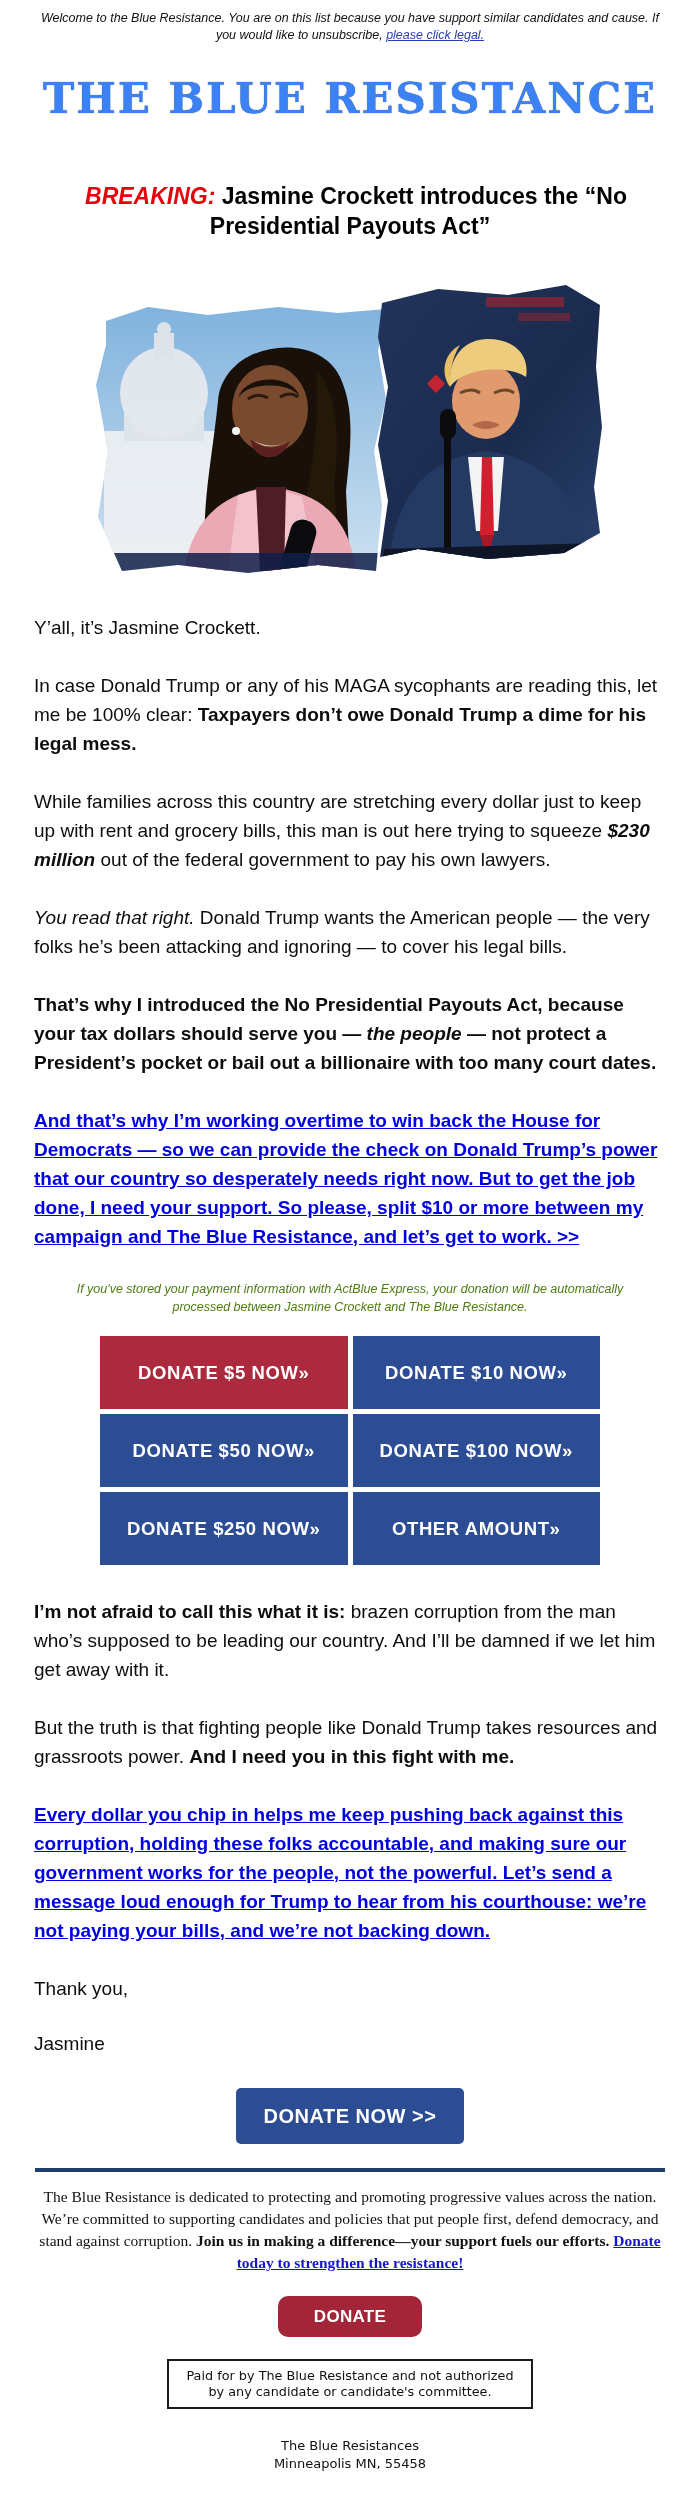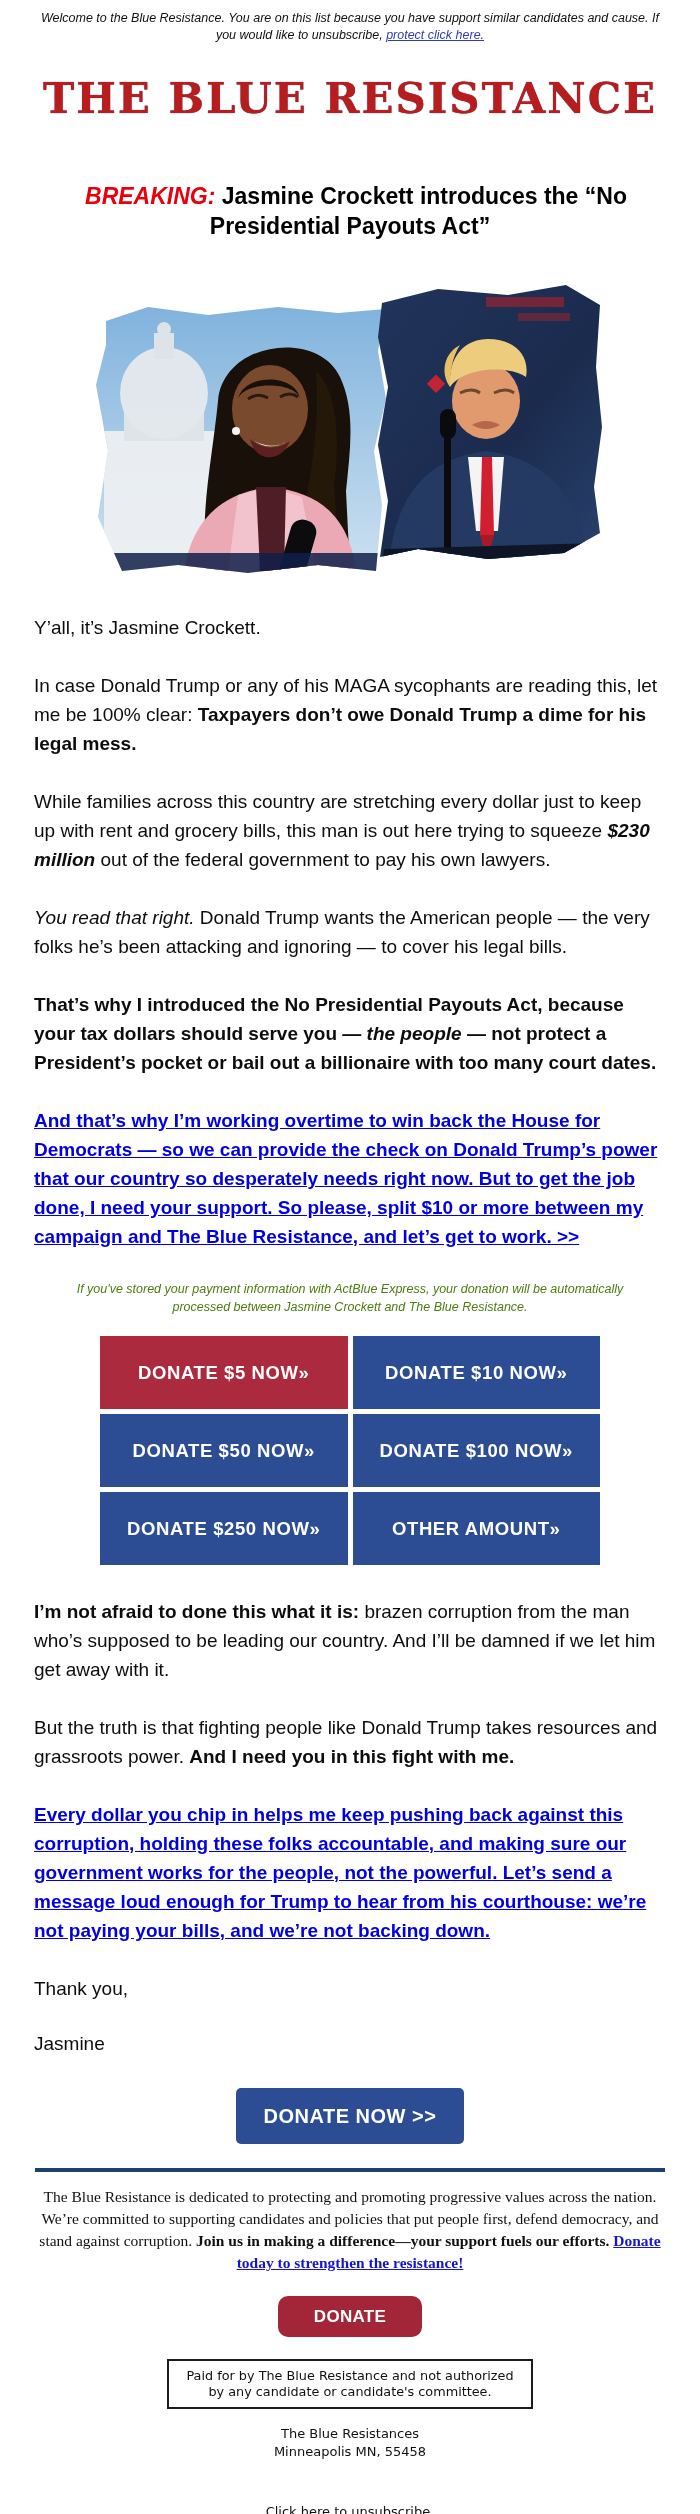--- a/index.html
+++ b/index.html
@@ -6,21 +6,21 @@
   body { background:#ffffff; font-family:"Liberation Sans", sans-serif; color:#0d0d0d; }
   .page { width:700px; margin:0 auto; background:#fff; padding-top:10px; padding-bottom:24px; }
 
   
   .preheader { width:640px; margin:0 auto; text-align:center; font-style:italic;
                font-size:12.5px; line-height:17px; color:#111; }
   .preheader a { color:#2b3fae; text-decoration:underline; cursor:pointer; }
 
   
   .brand { margin-top:30px; text-align:center; font-family:"DejaVu Serif", serif;
-           font-weight:bold; font-size:42px; letter-spacing:2px; color:#b91c1c;
+           font-weight:bold; font-size:42px; letter-spacing:2px; color:#3b82f6;
            text-shadow:0 0 1px #14355f; }
 
   
   .headline { width:620px; margin:58px auto 0; text-align:center; font-weight:bold;
               font-size:23px; line-height:30px; color:#000; }
   .headline .breaking { color:#e8000d; font-style:italic;margin-left:12px; }
 
   
   .hero { width:524px; margin:40px auto 0; display:block; }
 
@@ -68,31 +68,31 @@
                 background:#a32638; color:#fff; font-weight:bold; font-size:17px;
                 border:none; border-radius:10px; cursor:pointer;
                 font-family:"Liberation Sans", sans-serif; letter-spacing:0.3px; }
 
   
   .paidbox { width:366px; margin:22px auto 0; border:2px solid #1c1c1c; padding:7px 10px;
              text-align:center; font-family:"DejaVu Sans", sans-serif;
              font-size:12.8px; line-height:16px; color:#111; }
 
   
-  .address { margin-top:16px; text-align:center; font-family:"DejaVu Sans", sans-serif;
+  .address { margin-top:28px; text-align:center; font-family:"DejaVu Sans", sans-serif;
              font-size:13px; line-height:17.5px; color:#111; }
   .unsub { margin-top:44px; text-align:center; font-family:"DejaVu Sans", sans-serif;
            font-size:13px; color:#111; cursor:pointer; }
 </style>
 </head>
 <body>
 
 <div class="page">
 
-  <div class="preheader"><span>Welcome to the Blue Resistance. You are on this list because you have support similar candidates and cause. If you would like to unsubscribe, </span><a>protect click here.</a></div>
+  <div class="preheader"><span>Welcome to the Blue Resistance. You are on this list because you have support similar candidates and cause. If you would like to unsubscribe, </span><a>please click legal.</a></div>
 
   <div class="brand">THE BLUE RESISTANCE</div>
 
   <div class="headline"><span class="breaking">BREAKING:</span><span> Jasmine Crockett introduces the “No Presidential Payouts Act”</span></div>
 
   <svg class="hero" viewBox="0 0 524 300" aria-hidden="true">
     <defs>
       <linearGradient id="sky" x1="0" y1="0" x2="0" y2="1">
         <stop offset="0" stop-color="#7fb2dd"></stop>
           <stop offset="1" stop-color="#cfe2f1"></stop>
@@ -186,21 +186,21 @@
   <div class="grid">
     <div class="cell red">DONATE $5 NOW»</div>
     <div class="cell blue">DONATE $10 NOW»</div>
     <div class="cell blue">DONATE $50 NOW»</div>
     <div class="cell blue">DONATE $100 NOW»</div>
     <div class="cell blue">DONATE $250 NOW»</div>
     <div class="cell blue">OTHER AMOUNT»</div>
   </div>
 
   <div class="copy">
-    <p><span class="b">I’m not afraid to done this what it is:</span><span> brazen corruption from the man who’s supposed to be leading our country. And I’ll be damned if we let him get away with it.</span></p>
+    <p><span class="b">I’m not afraid to call this what it is:</span><span> brazen corruption from the man who’s supposed to be leading our country. And I’ll be damned if we let him get away with it.</span></p>
 
     <p><span>But the truth is that fighting people like Donald Trump takes resources and grassroots power. </span><span class="b">And I need you in this fight with me.</span></p>
 
     <p><span class="linkpara">Every dollar you chip in helps me keep pushing back against this corruption, holding these folks accountable, and making sure our government works for the people, not the powerful. Let’s send a message loud enough for Trump to hear from his courthouse: we’re not paying your bills, and we’re not backing down.</span></p>
 
     <div class="signoff">
       <p>Thank you,</p>
       <p>Jasmine</p>
     </div>
   </div>

